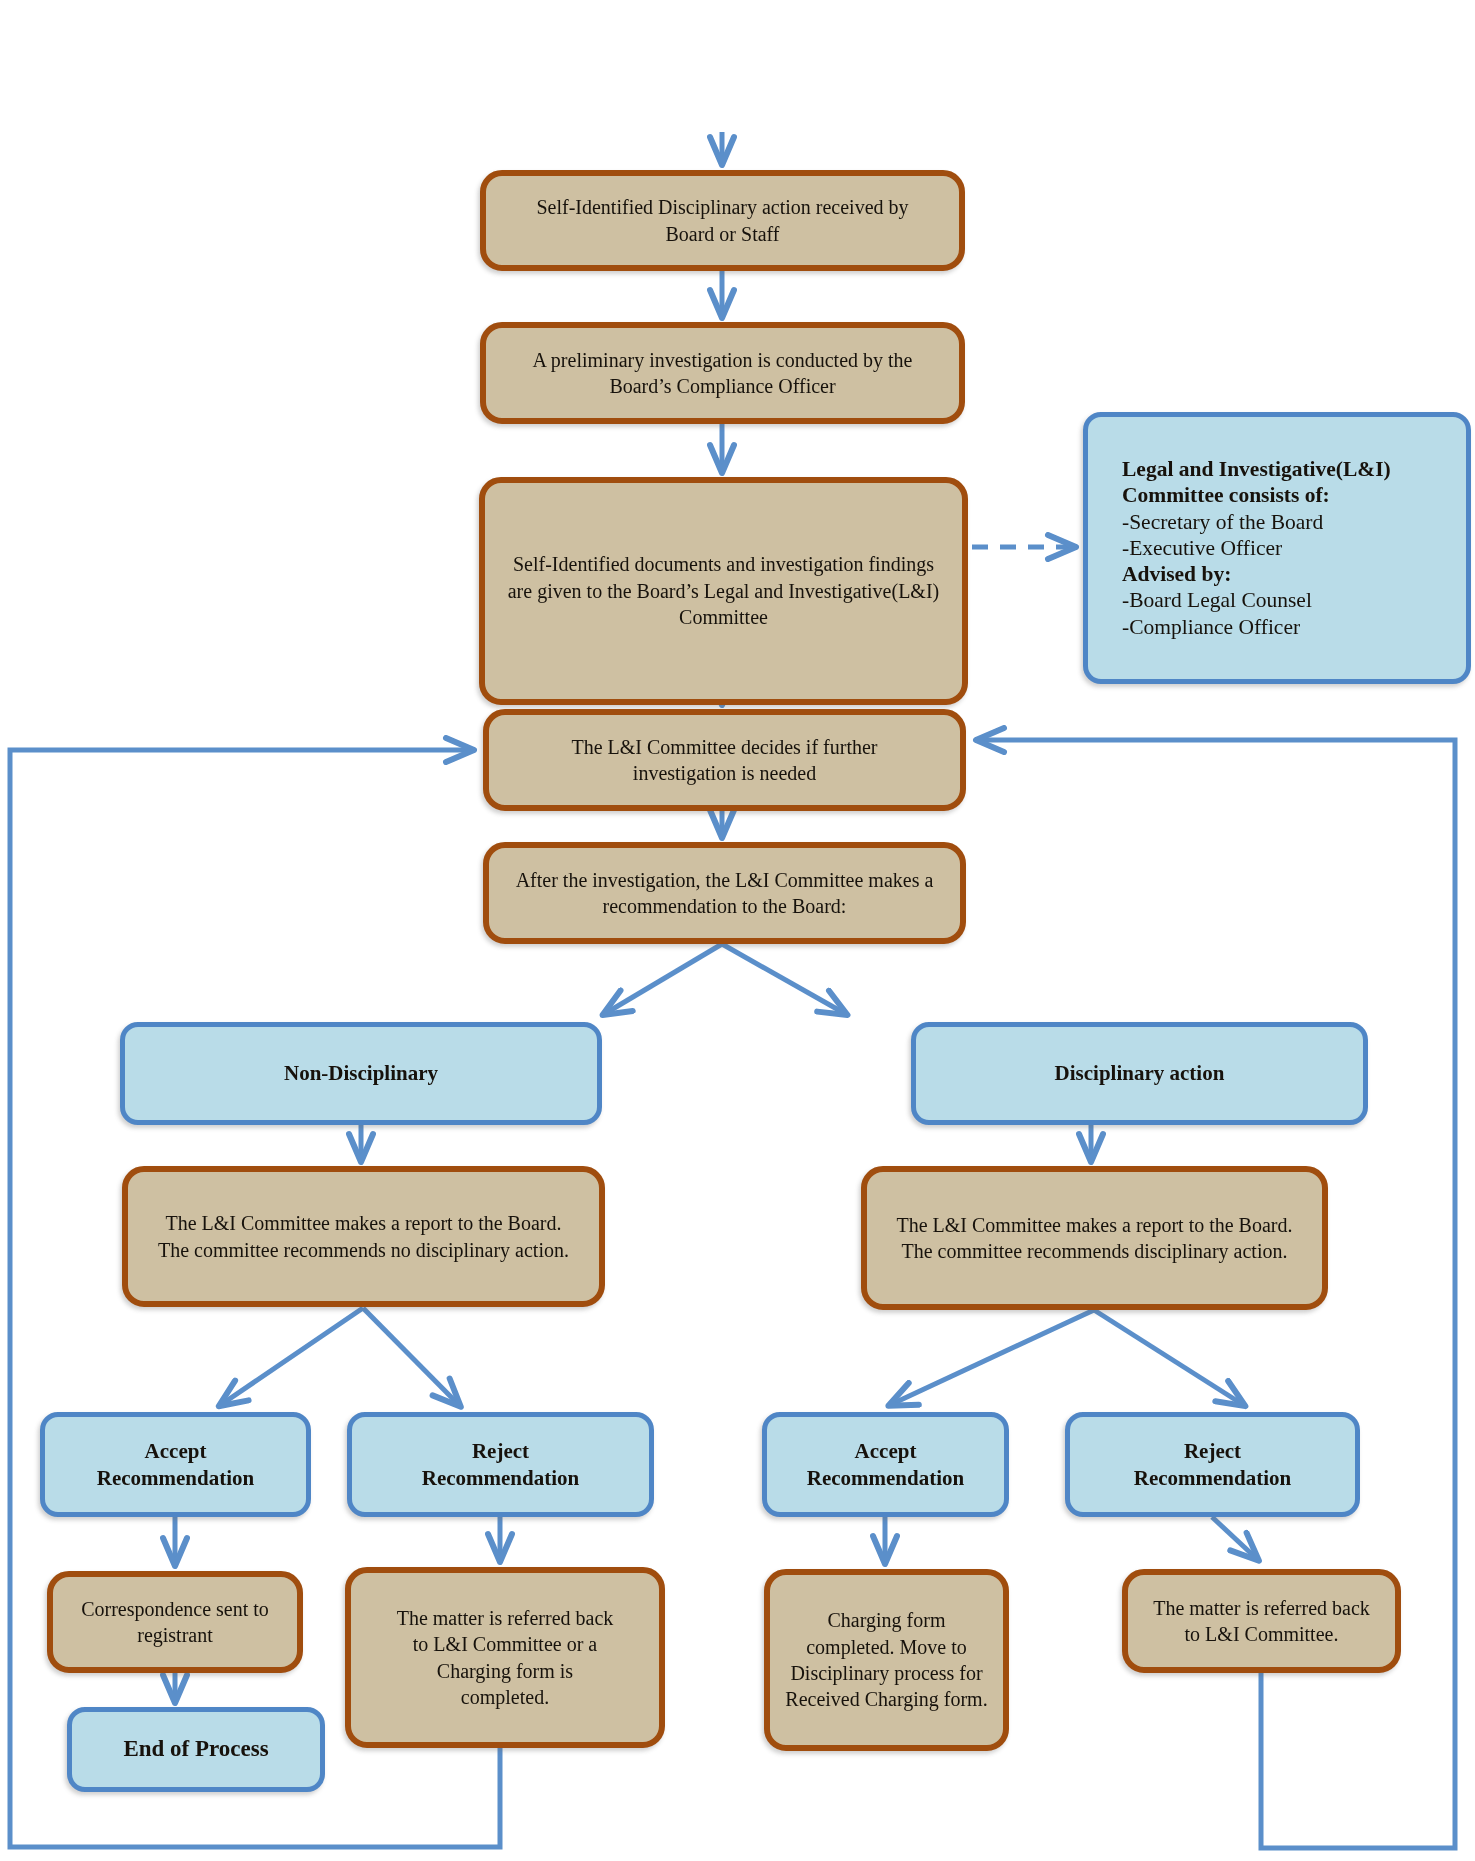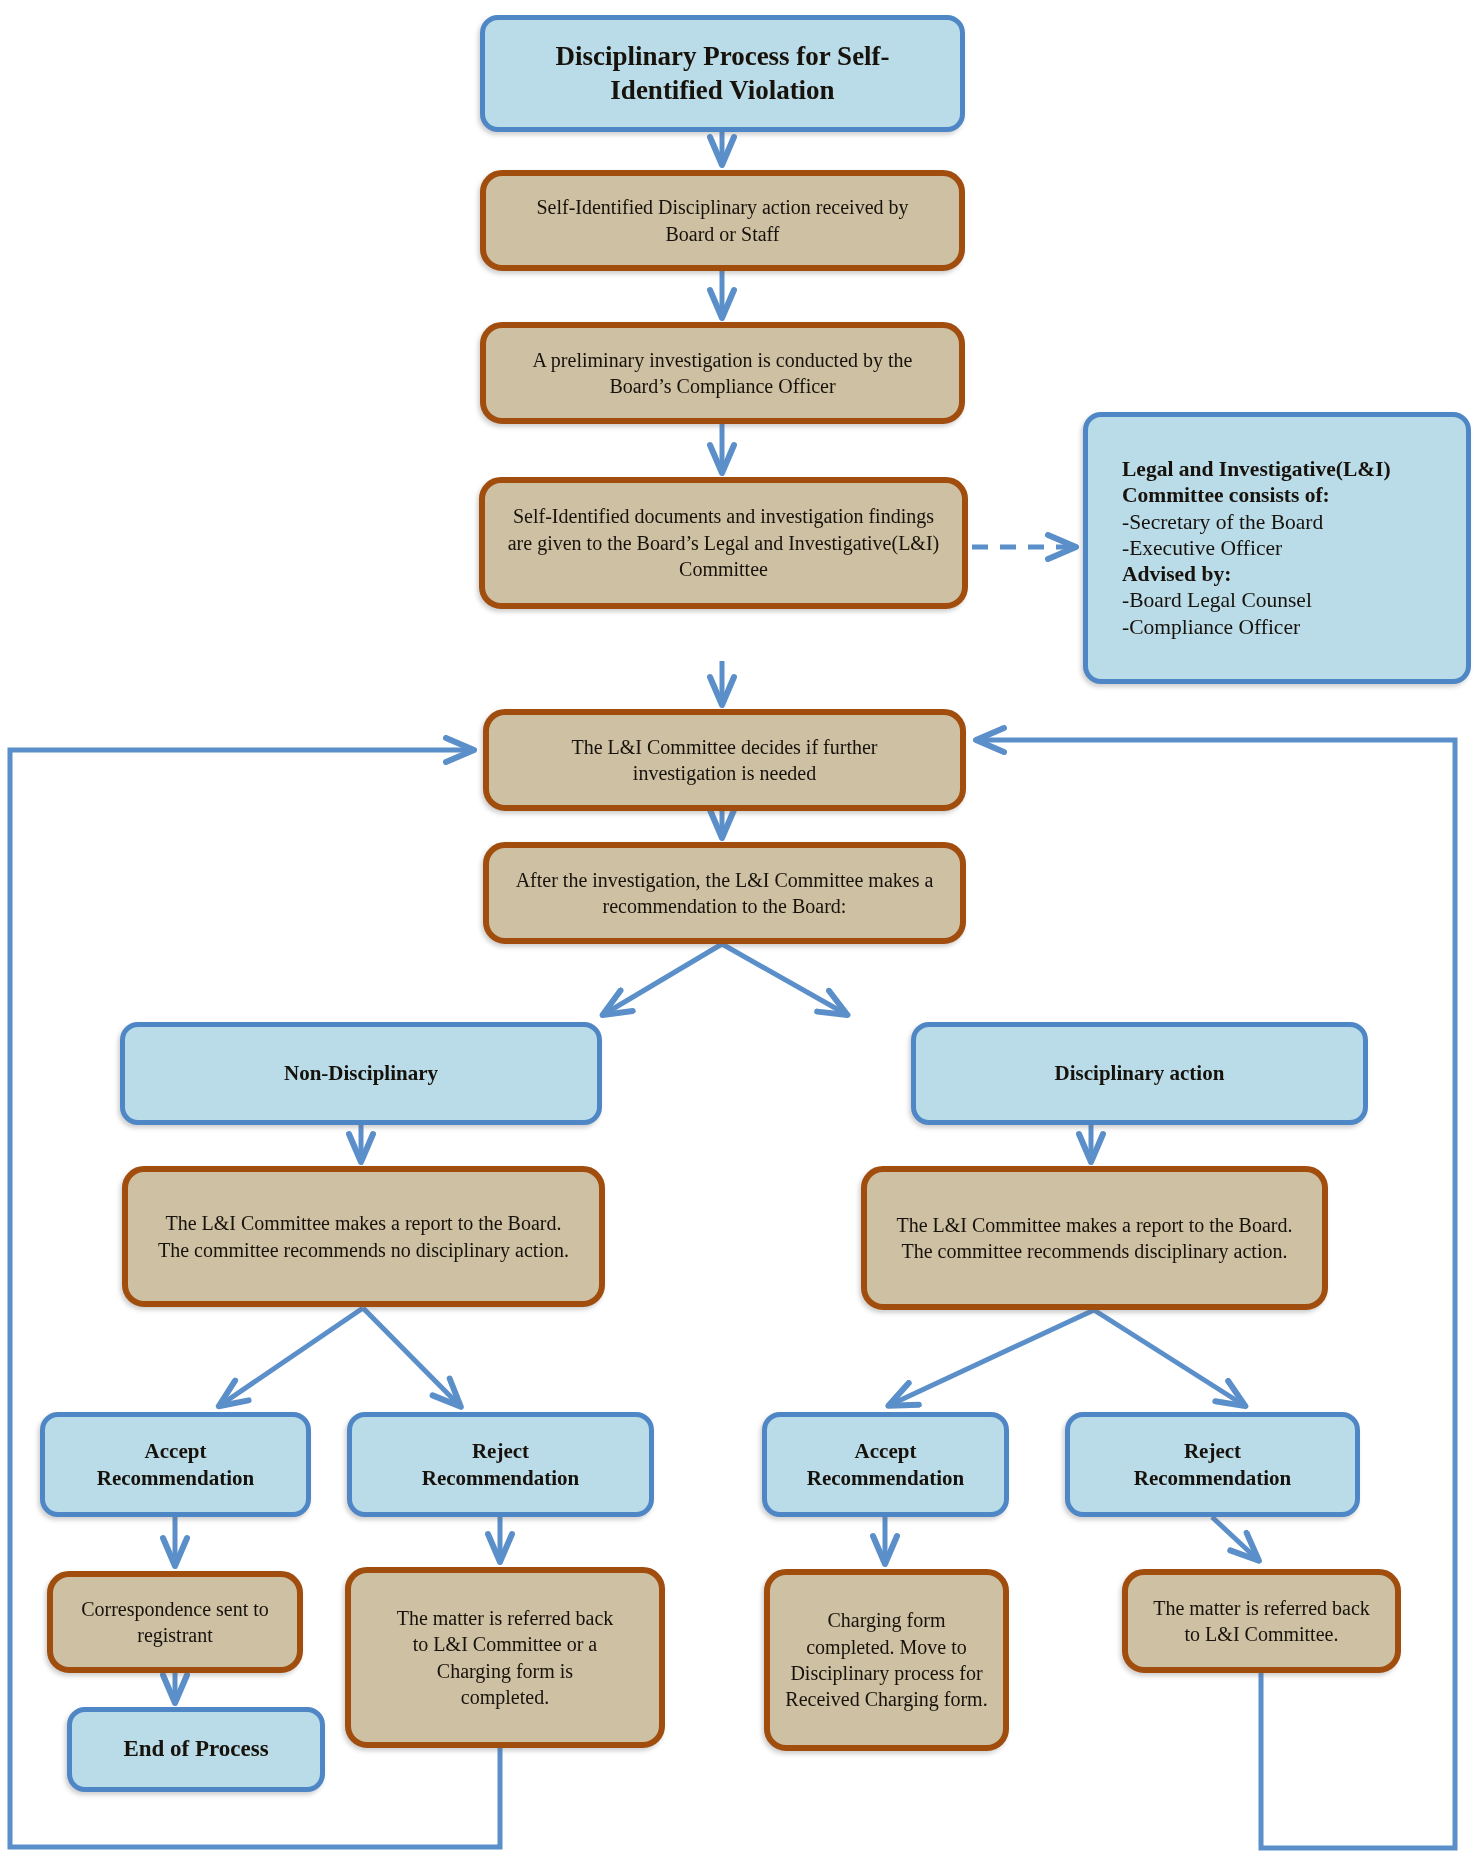--- a/index.html
+++ b/index.html
@@ -54,33 +54,30 @@
       <path d="M175,1517 L175,1562" marker-end="url(#arr)"></path>
       <path d="M175,1673 L175,1699" marker-end="url(#arr)"></path>
       <path d="M500,1517 L500,1558" marker-end="url(#arr)"></path>
       <path d="M885,1517 L885,1560" marker-end="url(#arr)"></path>
       <path d="M1212,1517 L1256,1558" marker-end="url(#arr)"></path>
       <path d="M500,1748 L500,1847 L10,1847 L10,750 L470,750" marker-end="url(#arr)"></path>
       <path d="M1261,1673 L1261,1848 L1455,1848 L1455,740 L980,740" marker-end="url(#arr)"></path>
     </g>
   </svg>
 
-  <div class="node blue title-box" style="left:480px;top:15px;width:485px;height:117px;">
-    <span class="txt mw360">Disciplinary Process for Self-Identified Violation</span>
-  </div>
 
   <div class="node tan fs20" style="left:480px;top:170px;width:485px;height:101px;">
     <span class="txt mw420">Self-Identified Disciplinary action received by Board or Staff</span>
   </div>
 
   <div class="node tan fs20" style="left:480px;top:322px;width:485px;height:102px;">
     <span class="txt mw430">A preliminary investigation is conducted by the Board’s Compliance Officer</span>
   </div>
 
-  <div class="node tan fs20" style="left:479px;top:477px;width:489px;height:132px;">
+  <div class="node tan fs20" style="left:479px;top:477px;width:489px;height:228px;">
     <span class="txt mw430">Self-Identified documents and investigation findings are given to the Board’s Legal and Investigative(L&amp;I) Committee</span>
   </div>
 
   <div class="node blue committee-box" style="left:1083px;top:412px;width:388px;height:272px;">
     <span class="txt">
       <span class="seg txt bold">Legal and Investigative(L&amp;I)</span>
       <span class="seg txt bold">Committee consists of:</span>
       <span class="seg txt">-Secretary of the Board</span>
       <span class="seg txt">-Executive Officer</span>
       <span class="seg txt bold">Advised by:</span>

